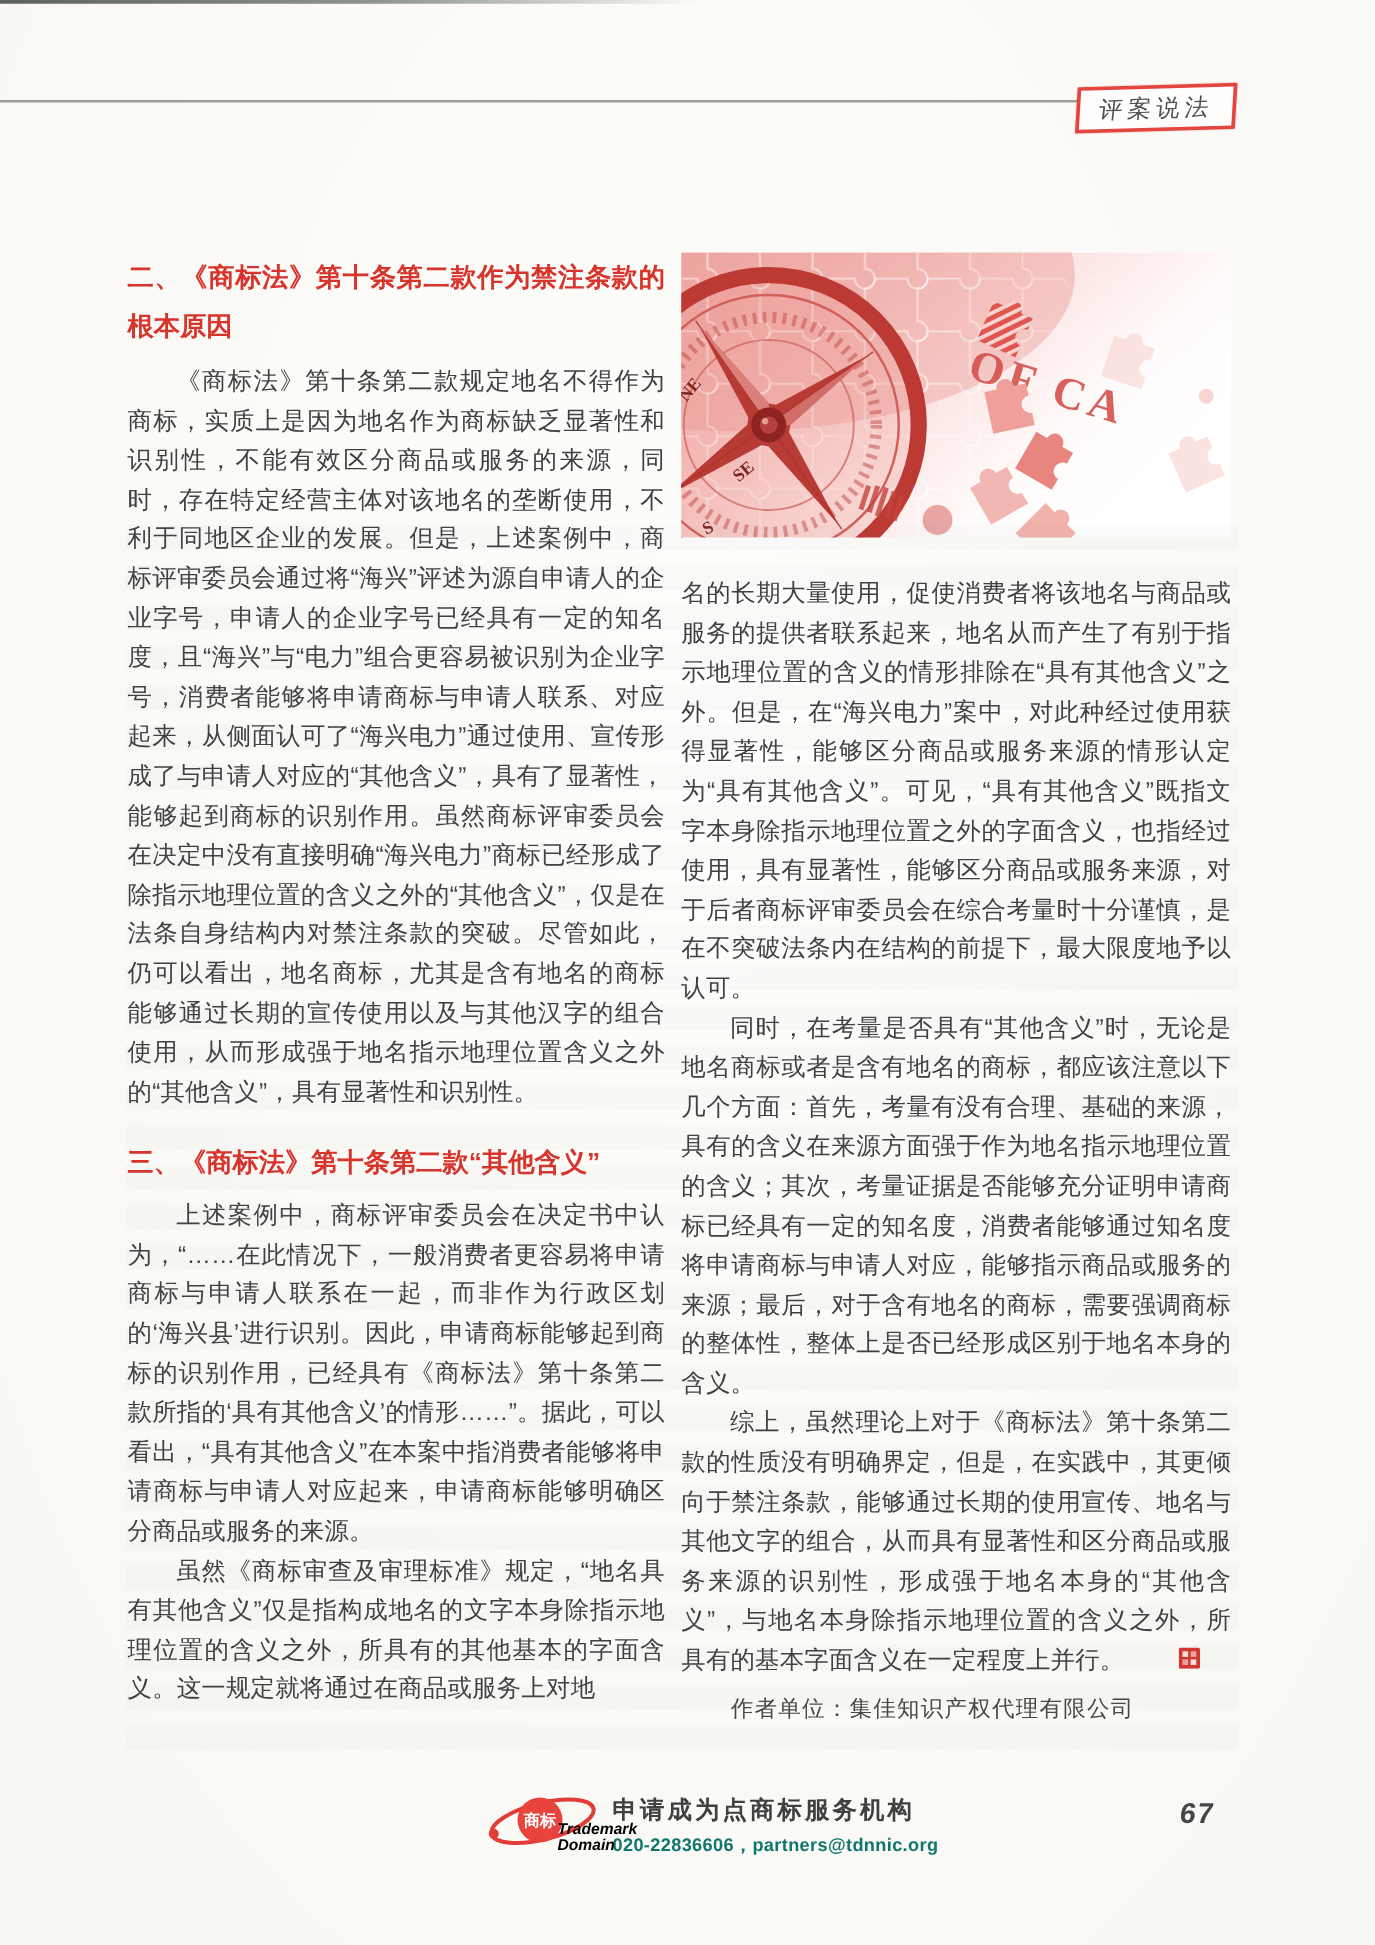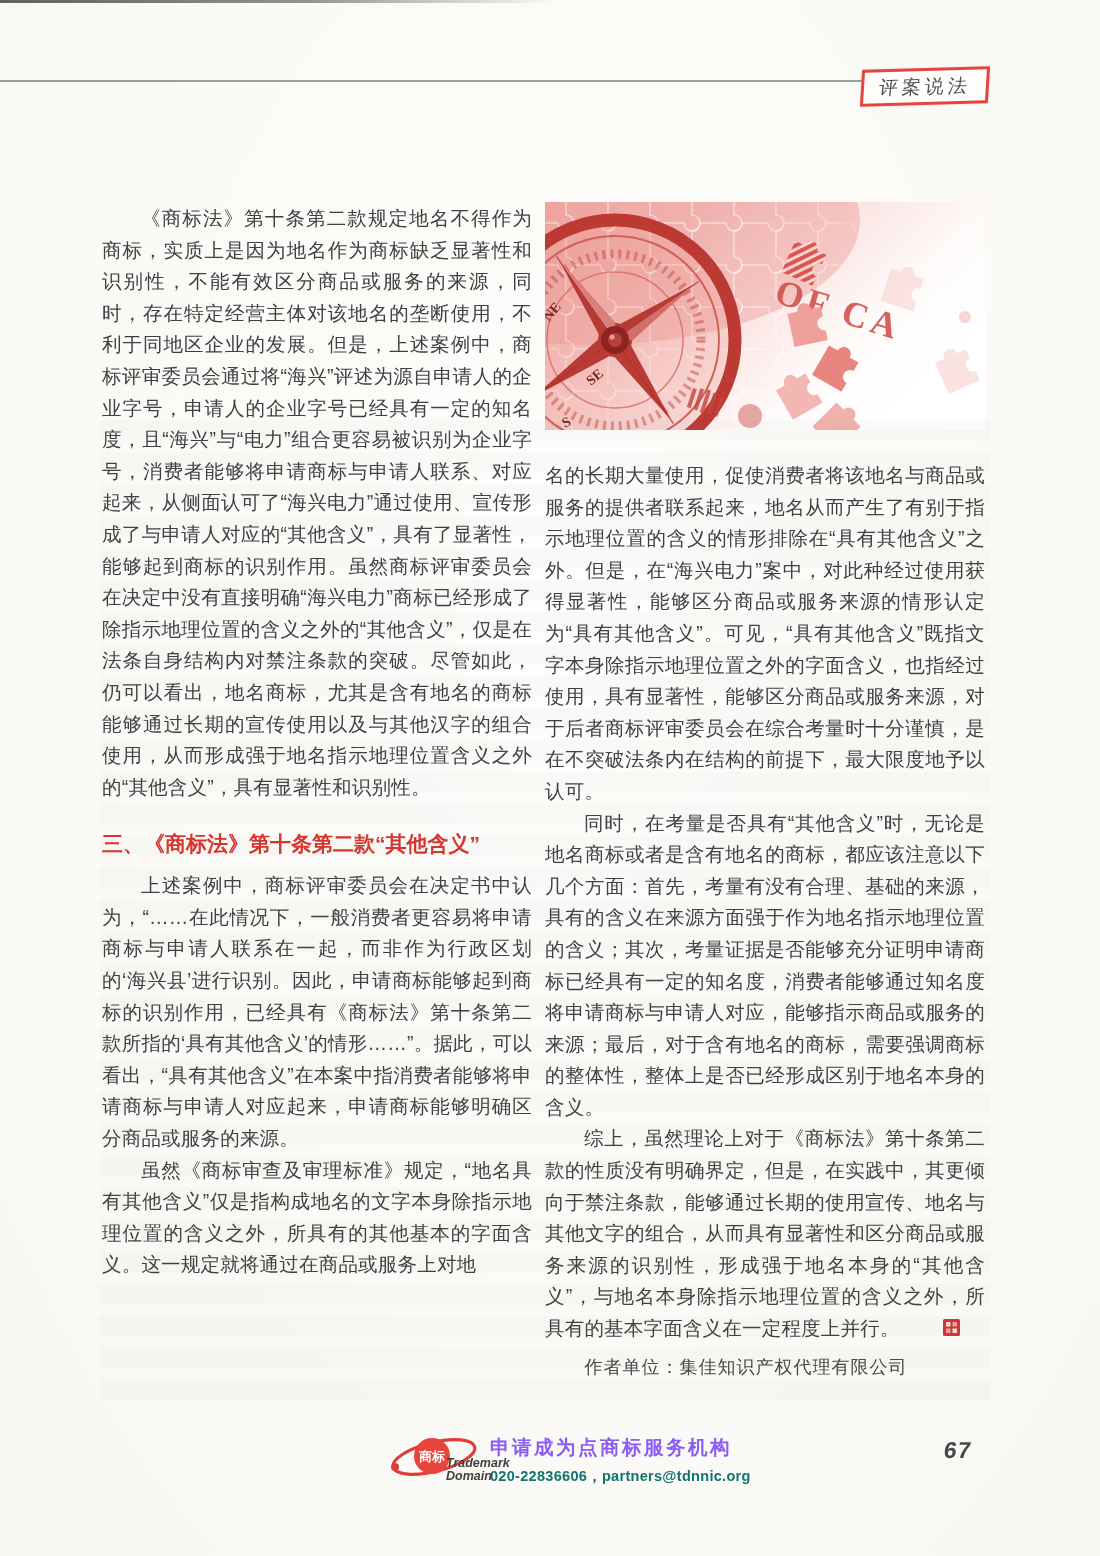--- a/index.html
+++ b/index.html
@@ -36,43 +36,44 @@
   .hero svg { display:block; }
 
   .seal { display:inline-block; width:17px; height:17px; margin-left:4px; vertical-align:-1px; }
 
   .author { margin-top:9px; font-size:18px; line-height:26px; color:#474747;
     font-family:"Liberation Serif", serif; letter-spacing:1px; text-indent:2.2em; }
 
   .footer { position:absolute; left:388px; top:1430px; display:flex; align-items:center; }
   .logo { position:relative; width:100px; height:56px; flex:0 0 auto; }
   .logo-en { position:absolute; left:58px; top:27px; width:90px;
-    font-style:italic; font-weight:bold; color:#404040; font-size:12.5px; line-height:13px; }
+    font-style:italic; font-weight:bold; color:#000000; font-size:12.5px; line-height:13px; }
   .footer-text { margin-left:2px; padding-top:3px; }
-  .slogan { font-size:19.5px; font-weight:bold; color:#8b5cf6; letter-spacing:2.5px; }
+  .slogan { font-size:19.5px; font-weight:bold; color:#404040; letter-spacing:2.5px; }
   .contact { margin-top:6px; font-size:14.5px; font-weight:bold; color:#0f766e; letter-spacing:0.3px; }
 
   .page-number { position:absolute; left:944px; top:1437px; font-size:23px; font-weight:bold;
     color:#43474a; transform:skewX(-8deg); letter-spacing:1px; }
 
   .ghosting { position:absolute; left:100px; top:420px; width:890px; height:980px;
     pointer-events:none;
     background:repeating-linear-gradient(0deg, rgba(120,122,128,0.030) 0 20px, rgba(120,122,128,0) 20px 32px); }
 </style>
 </head>
 <body>
 
 <div class="top-edge-line"></div>
 <div class="header-rule"></div>
 
 <div class="tab">
   <span>评案说法</span>
 </div>
 
 <div class="col col-left">
+  <h2 class="sec">二、《商标法》第十条第二款作为禁注条款的根本原因</h2>
   <p class="body">《商标法》第十条第二款规定地名不得作为商标，实质上是因为地名作为商标缺乏显著性和识别性，不能有效区分商品或服务的来源，同时，存在特定经营主体对该地名的垄断使用，不利于同地区企业的发展。但是，上述案例中，商标评审委员会通过将“海兴”评述为源自申请人的企业字号，申请人的企业字号已经具有一定的知名度，且“海兴”与“电力”组合更容易被识别为企业字号，消费者能够将申请商标与申请人联系、对应起来，从侧面认可了“海兴电力”通过使用、宣传形成了与申请人对应的“其他含义”，具有了显著性，能够起到商标的识别作用。虽然商标评审委员会在决定中没有直接明确“海兴电力”商标已经形成了除指示地理位置的含义之外的“其他含义”，仅是在法条自身结构内对禁注条款的突破。尽管如此，仍可以看出，地名商标，尤其是含有地名的商标能够通过长期的宣传使用以及与其他汉字的组合使用，从而形成强于地名指示地理位置含义之外的“其他含义”，具有显著性和识别性。</p>
   <h2 class="sec second">三、《商标法》第十条第二款“其他含义”</h2>
   <p class="body">上述案例中，商标评审委员会在决定书中认为，“……在此情况下，一般消费者更容易将申请商标与申请人联系在一起，而非作为行政区划的‘海兴县’进行识别。因此，申请商标能够起到商标的识别作用，已经具有《商标法》第十条第二款所指的‘具有其他含义’的情形……”。据此，可以看出，“具有其他含义”在本案中指消费者能够将申请商标与申请人对应起来，申请商标能够明确区分商品或服务的来源。</p>
   <p class="body">虽然《商标审查及审理标准》规定，“地名具有其他含义”仅是指构成地名的文字本身除指示地理位置的含义之外，所具有的其他基本的字面含义。这一规定就将通过在商品或服务上对地</p>
 </div>
 
 <div class="col col-right">
 
   <div class="hero">
     <svg width="440" height="228" viewBox="0 0 440 228">

